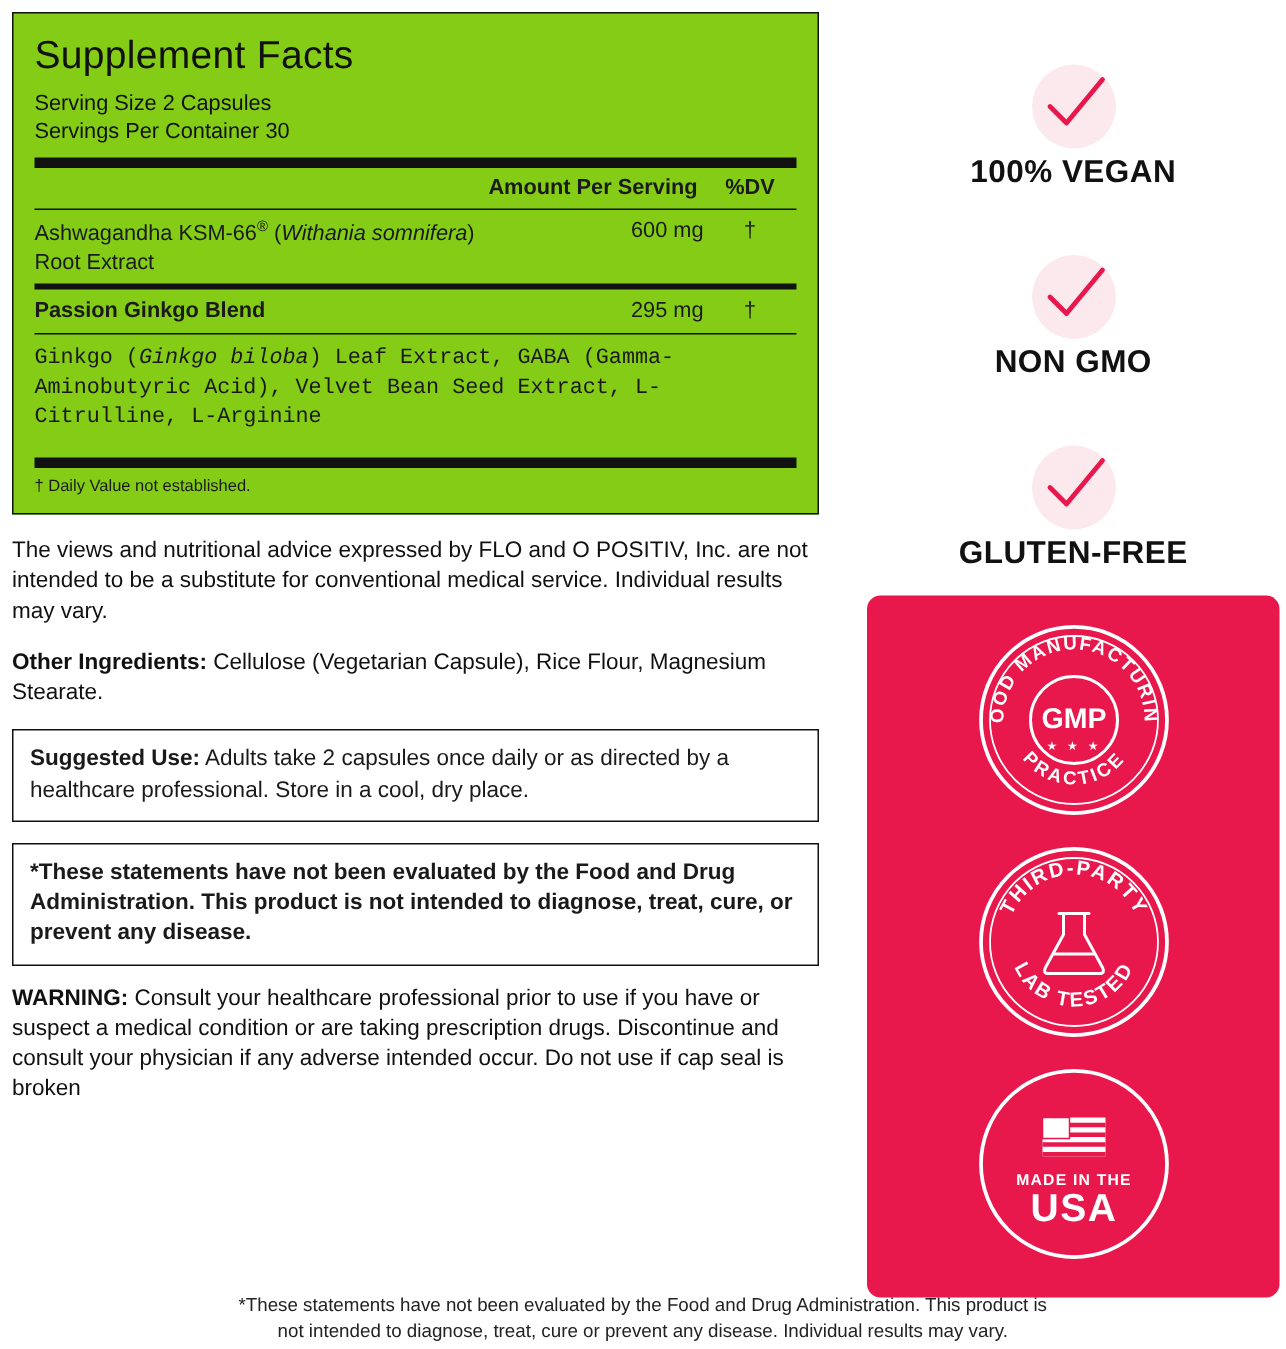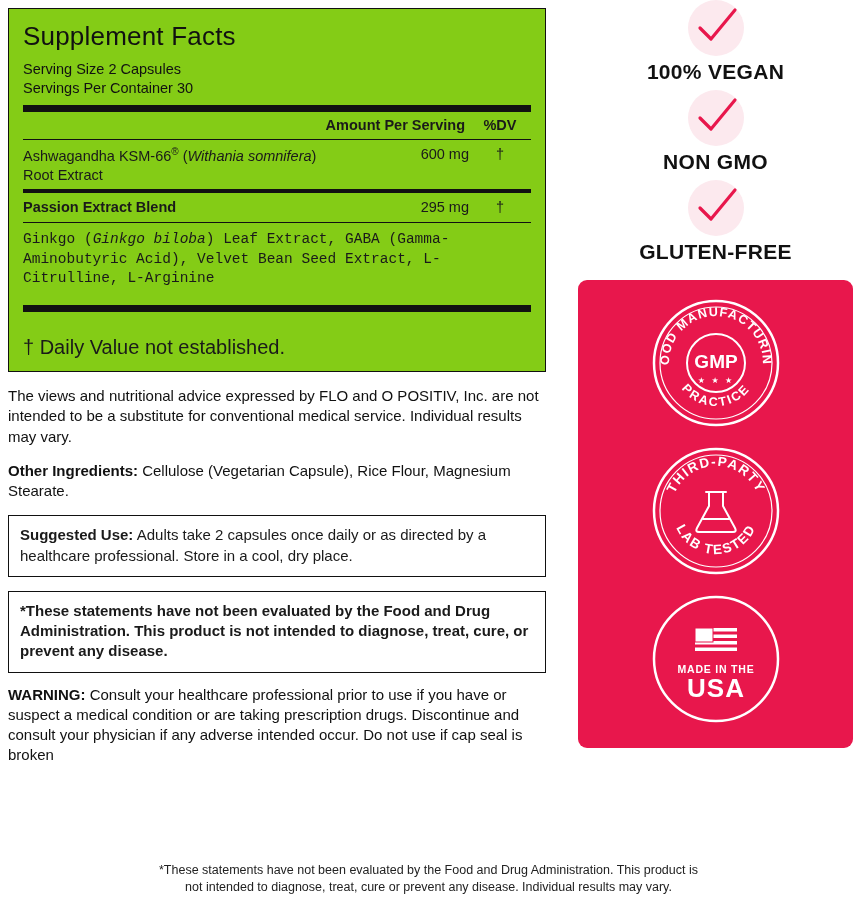--- a/index.html
+++ b/index.html
@@ -79,23 +79,22 @@
   .ital { font-style: italic; }
 
   .sub-list {
     font-size: 14.5px;
     line-height: 1.33;
     padding: 7px 0 9px 0;
     font-family: Liberation Mono, monospace;
   }
 
   .footnote {
-    font-size: 20px;
+    font-size: 11px;
     padding: 6px 0 2px 0;
-    margin-top: 18px;
   }
 
   .para {
     font-size: 15px;
     line-height: 1.35;
     margin: 14px 0 0 0;
     color: #111;
   }
   .para.tight { margin-top: 12px; }
 
@@ -111,20 +110,21 @@
   
   .right-col {
     position: absolute;
     left: 578px;
     top: 0px;
     width: 275px;
   }
   .badge {
     text-align: center;
     margin-bottom: 6px;
+    margin-top: 43px;
   }
   .check-circle {
     width: 56px; height: 56px;
     border-radius: 50%;
     background: #fce9ee;
     margin: 0 auto 4px auto;
     position: relative;
   }
   .check-circle svg { position: absolute; left: 6px; top: 4px; }
   .badge-label {
@@ -190,21 +190,21 @@
         <div class="col-name">
           <span>Ashwagandha KSM-66</span><span style="font-size:10px;vertical-align:super;">®</span><span> (</span><span class="ital">Withania somnifera</span><span>) Root Extract</span>
         </div>
         <div class="col-amt">600 mg</div>
         <div class="col-dv">†</div>
       </div>
 
       <div class="rule-med"></div>
 
       <div class="row">
-        <div class="col-name bold">Passion Extract Blend</div>
+        <div class="col-name bold">Passion Ginkgo Blend</div>
         <div class="col-amt">295 mg</div>
         <div class="col-dv">†</div>
       </div>
 
       <div class="rule-thin"></div>
 
       <div class="sub-list">
         <span>Ginkgo (</span><span class="ital">Ginkgo biloba</span><span>) Leaf Extract, GABA (Gamma-Aminobutyric Acid), Velvet Bean Seed Extract, L-Citrulline, L-Arginine</span>
       </div>
 

